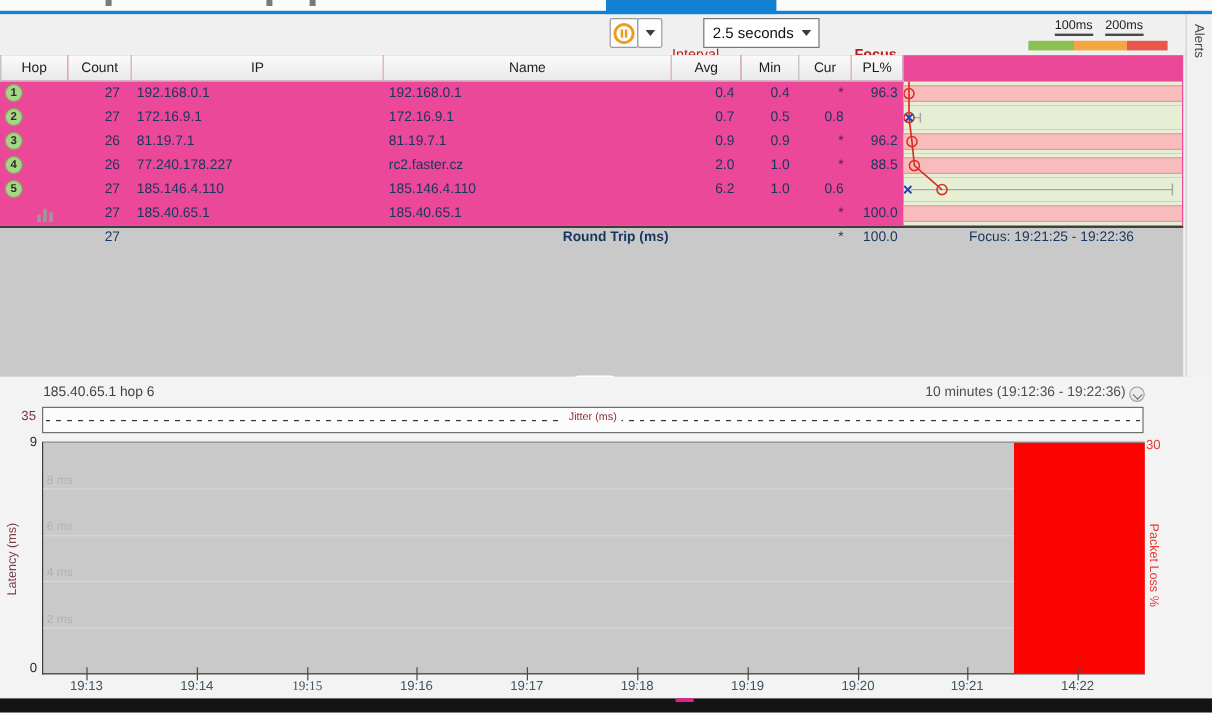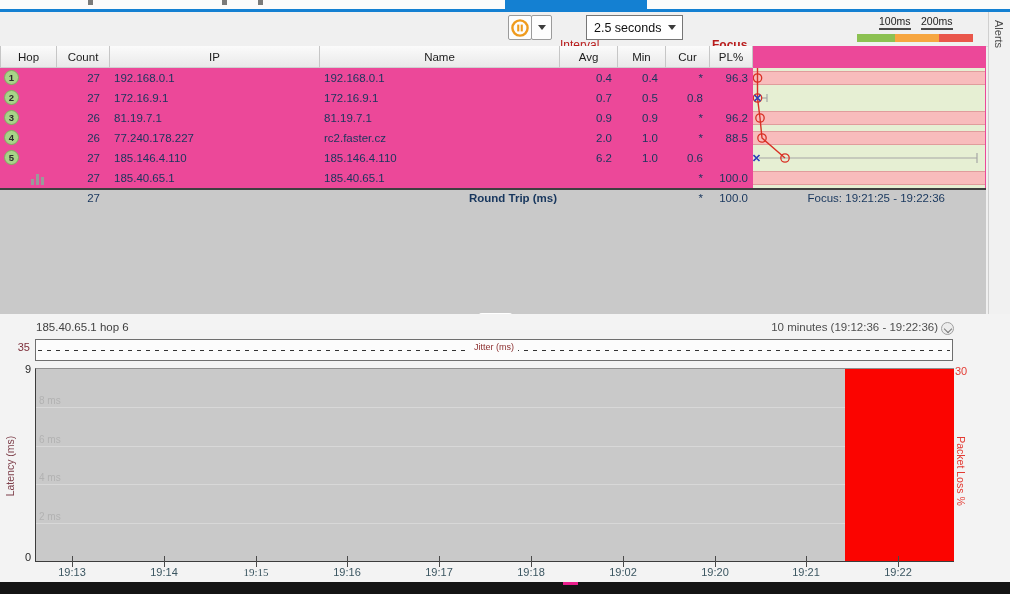--- a/index.html
+++ b/index.html
@@ -339,23 +339,23 @@
     <span class="xtick" style="left:623px;"></span>
     <span class="xtick" style="left:715px;"></span>
     <span class="xtick" style="left:806px;"></span>
     <span class="xtick" style="left:898px;"></span>
     <span class="xlabel" style="left:72px;">19:13</span>
     <span class="xlabel" style="left:164px;">19:14</span>
     <span class="xlabel" style="left:256px;font-family:Liberation Serif, serif;">19:15</span>
     <span class="xlabel" style="left:347px;">19:16</span>
     <span class="xlabel" style="left:439px;">19:17</span>
     <span class="xlabel" style="left:531px;">19:18</span>
-    <span class="xlabel" style="left:623px;">19:02</span>
+    <span class="xlabel" style="left:623px;">19:19</span>
     <span class="xlabel" style="left:715px;text-align:center;">19:20</span>
     <span class="xlabel" style="left:806px;">19:21</span>
-    <span class="xlabel" style="left:898px;">19:22</span>
+    <span class="xlabel" style="left:898px;">14:22</span>
   </div>
 
   <div class="bottom-edge">
     <span class="edge-accent"></span>
   </div>
 
 </div>
 
 </body></html>

